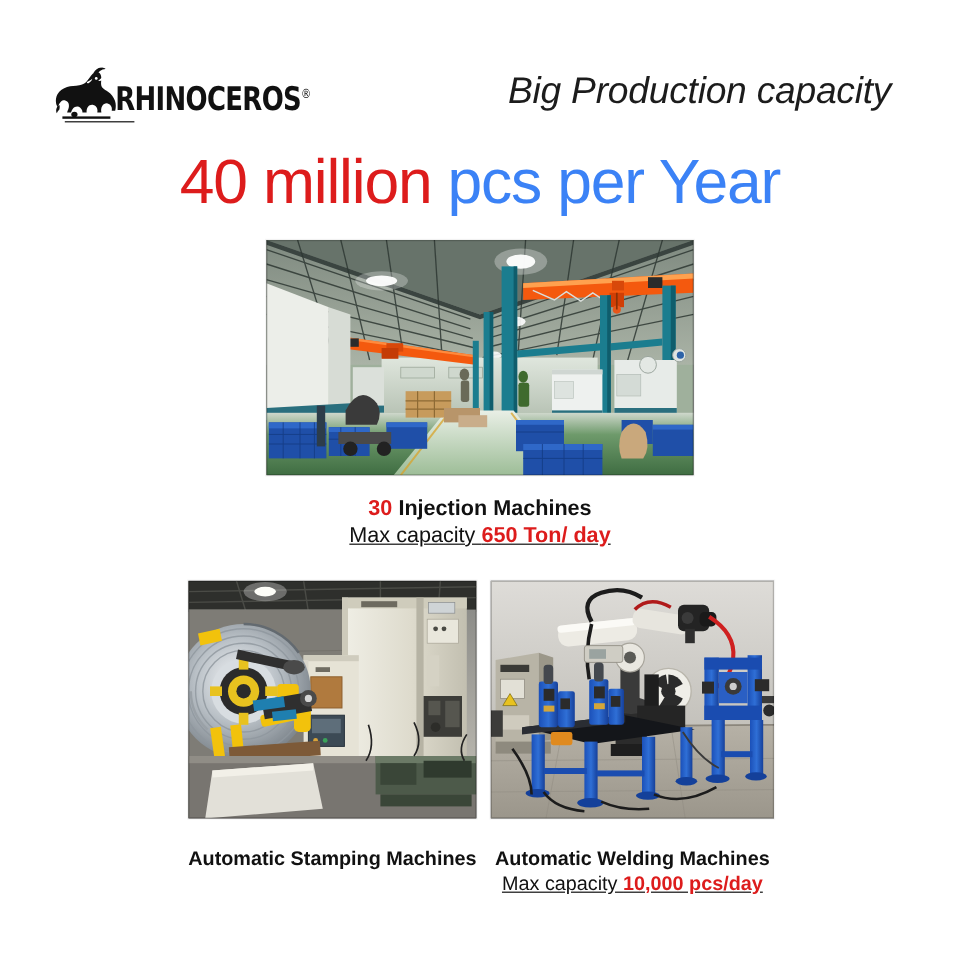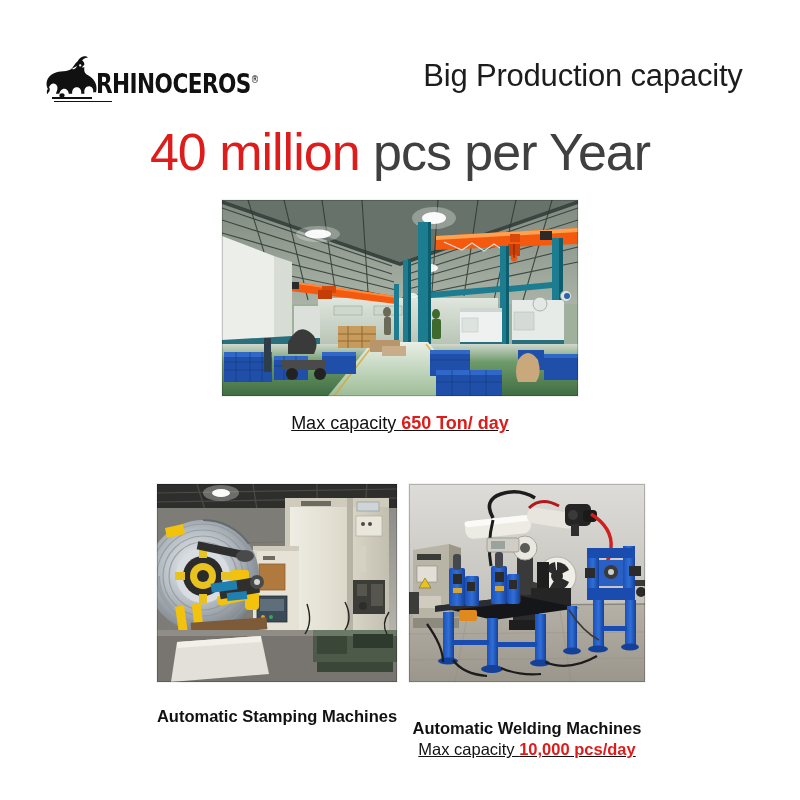--- a/index.html
+++ b/index.html
@@ -28,53 +28,53 @@
   .logo-reg{font-size:9px;vertical-align:super;font-weight:400;}
   .logo-lines{position:absolute;left:14px;top:41px;width:62px;height:8px;}
   .logo-lines i{display:block;background:#111;height:1.6px;margin-bottom:2px;}
   .logo-lines i:nth-child(1){width:40px;margin-left:0;}
   .logo-lines i:nth-child(2){width:58px;margin-left:2px;}
 
   .header-title{
     position:absolute;left:398px;top:58px;width:370px;
     text-align:center;
     font-size:31px;font-weight:400;color:#1c1c1c;
-    letter-spacing:-0.2px;white-space:nowrap;
+    letter-spacing:-0.2px;white-space:nowrap;font-style:italic;
   }
 
   
   .headline{
     position:absolute;left:0;top:126px;width:800px;
     text-align:center;
     font-size:52px;font-weight:400;letter-spacing:-1px;
     white-space:nowrap;line-height:1;
   }
   .headline .hl-red{color:#dd1c1c;}
-  .headline .hl-dark{color:#404040;}
+  .headline .hl-dark{color:#3b82f6;}
 
   
   .photo{
     position:absolute;overflow:hidden;background:#222;
     box-shadow:0 0 0 1px rgba(0,0,0,0.05);
   }
   .photo-main{left:222px;top:200px;width:356px;height:196px;}
   .photo-stamp{left:157px;top:484px;width:240px;height:198px;}
   .photo-weld{left:409px;top:484px;width:236px;height:198px;}
   .ph-svg{display:block;width:100%;height:100%;}
 
   
   .cap{position:absolute;text-align:center;line-height:1.28;}
   .cap .l1{font-size:18px;font-weight:700;color:#111;white-space:nowrap;}
   .cap .l2{font-size:18px;font-weight:400;color:#111;white-space:nowrap;text-decoration:underline;}
   .cap .red{color:#dd1c1c;font-weight:700;}
   .cap .blk-b{color:#111;font-weight:700;}
 
   .cap-main{left:222px;top:412px;width:356px;}
   .cap-stamp{left:147px;top:706px;width:260px;}
-  .cap-weld{left:402px;top:706px;width:250px;margin-top:12px;}
+  .cap-weld{left:402px;top:706px;width:250px;}
   .cap-stamp .l1,.cap-stamp .l2,
   .cap-weld .l1,.cap-weld .l2{font-size:16.5px;text-align:center;}
 </style>
 </head>
 <body>
 
 <div class="page">
 
   <div class="logo-wrap">
     <div class="logo-mark">
@@ -311,20 +311,23 @@
 
       <g fill="#c9a87c">
           <path d="M296 160 q10 -14 20 0 q4 14 -2 22 l-18 0 q-4 -10 0 -22 z"></path>
         </g>
 
       <rect width="356" height="196" fill="none" stroke="rgba(0,0,0,0.18)" stroke-width="2"></rect>
     </svg>
   </div>
 
   <div class="cap cap-main">
+    <div class="l1">
+      <span class="red">30</span><span class="blk-b"> Injection Machines</span>
+    </div>
     <div class="l2">
       <span>Max capacity </span><span class="red">650 Ton/ day</span>
     </div>
   </div>
 
   <div class="photo photo-stamp">
     <svg class="ph-svg" viewBox="0 0 240 198" preserveAspectRatio="none">
       <defs>
         <radialGradient id="coilG" cx="0.45" cy="0.42" r="0.62">
           <stop offset="0" stop-color="#f2f4f6"></stop>

